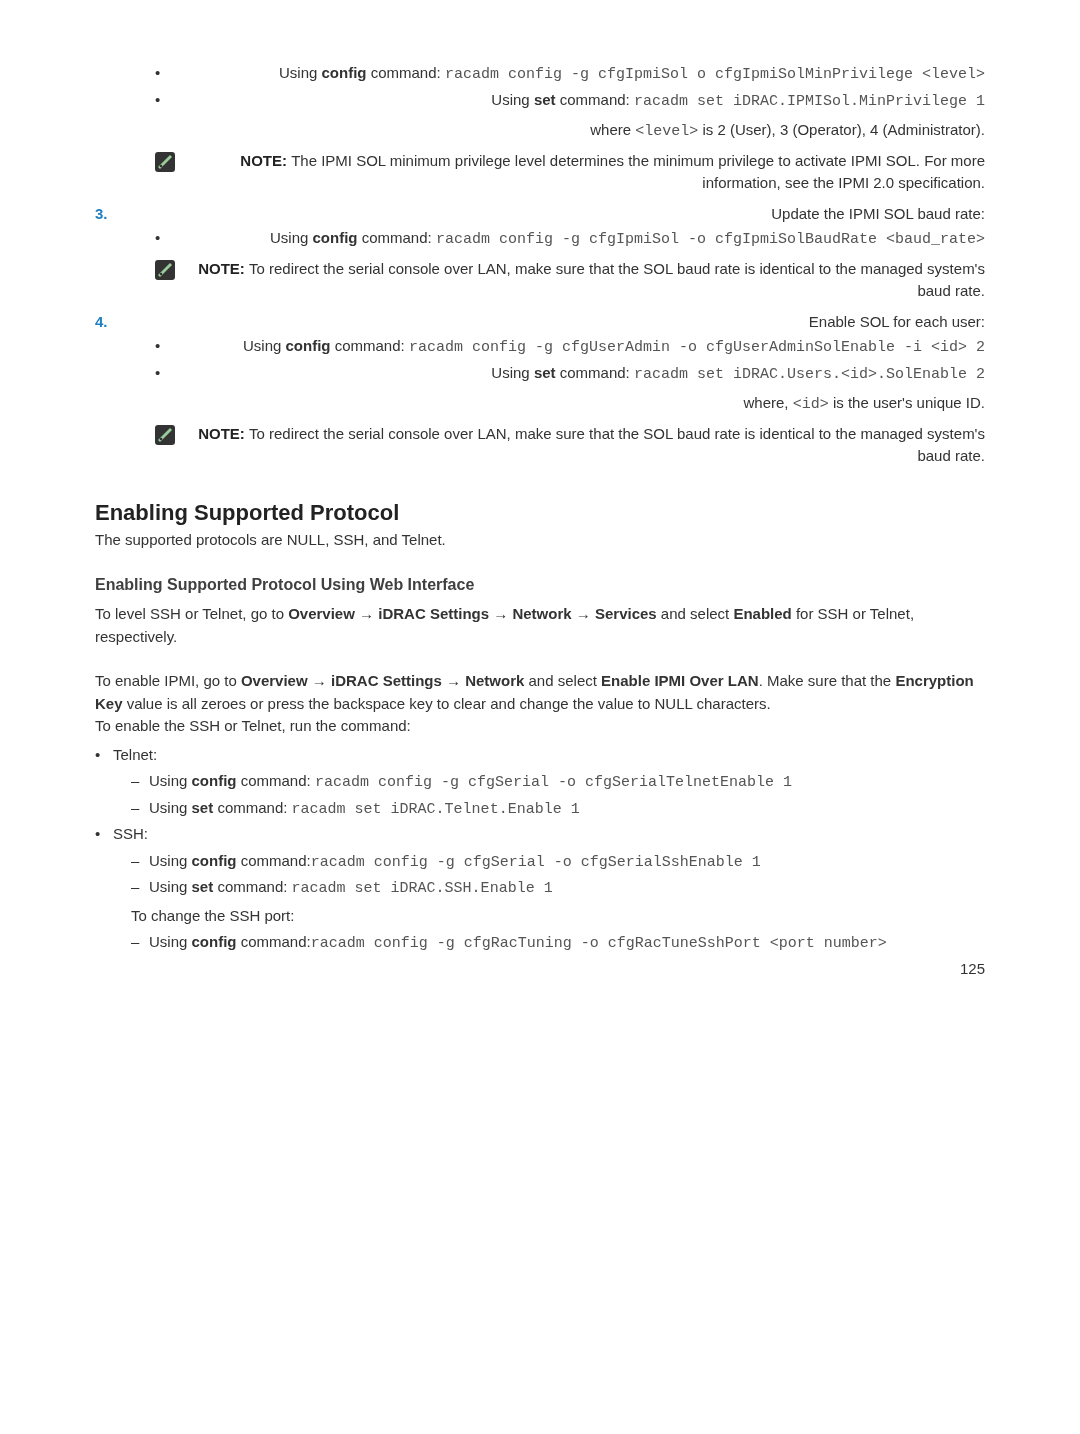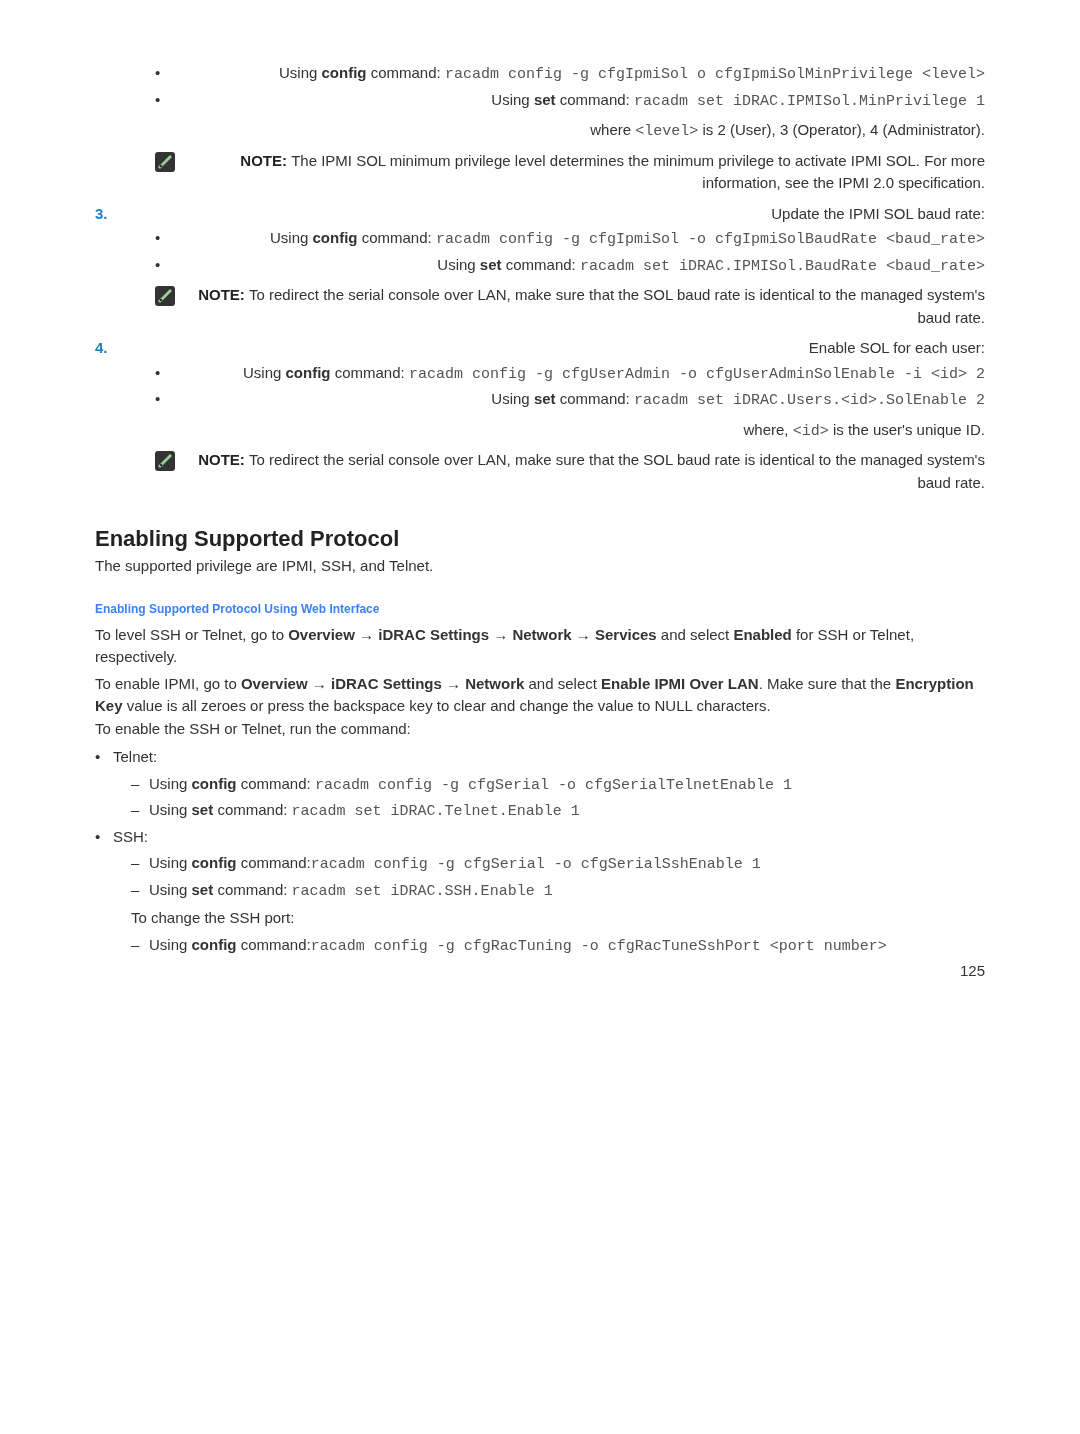--- a/index.html
+++ b/index.html
@@ -44,23 +44,23 @@
     font-weight: bold;
     color: #222;
   }
   h2.section {
     font-size: 22px;
     font-weight: bold;
     color: #222;
     margin: 28px 0 0 0;
   }
   h3.sub {
-    font-size: 12px;
-    font-weight: bold;
-    color: #3b82f6;
+    font-size: 16px;
+    font-weight: bold;
+    color: #404040;
     margin: 22px 0 6px 0;
   }
   ol.main { list-style: none; padding: 0; margin: 0; }
   ol.main > li { padding-left: 30px; position: relative; margin-bottom: 8px; text-align: right; }
   ol.main > li > .n { position: absolute; left: 0; }
   ul.b1 { list-style: none; padding: 0; margin: 2px 0 0 30px; }
   ul.b1 > li { position: relative; padding-left: 18px; margin: 2px 0; }
   ul.b1 > li:before { content: "•"; position: absolute; left: 0; color: #333; }
   ul.b0 { list-style: none; padding: 0; margin: 6px 0 0 0; }
   ul.b0 > li { position: relative; padding-left: 18px; margin: 2px 0; }
@@ -103,23 +103,20 @@
   </div>
 </li>
 
 <li>
   <span class="n num">3.</span>
   <span>Update the IPMI SOL baud rate:</span>
   <ul class="b1">
     <li>
       <span>Using </span><span class="bold">config</span><span> command: </span><span class="code">racadm config -g cfgIpmiSol -o cfgIpmiSolBaudRate &lt;baud_rate&gt;</span>
     </li>
-    <li>
-      <span>Using </span><span class="bold">set</span><span> command: </span><span class="code">racadm set iDRAC.IPMISol.BaudRate &lt;baud_rate&gt;</span>
-    </li>
   </ul>
   <div class="note indent">
     <svg class="note-icon" viewBox="0 0 20 20">
             <rect x="0" y="0" width="20" height="20" rx="3" fill="#333"></rect>
             <path d="M3 15 L15 3 L17 5 L5 17 Z" fill="#9c9"></path>
             <circle cx="6" cy="14" r="1.3" fill="#333"></circle>
           </svg>
     <div class="note-body">
       <span class="note-label">NOTE: </span><span>To redirect the serial console over LAN, make sure that the SOL baud rate is identical to the managed system's baud rate.</span>
     </div>
@@ -148,27 +145,27 @@
           </svg>
     <div class="note-body">
       <span class="note-label">NOTE: </span><span>To redirect the serial console over LAN, make sure that the SOL baud rate is identical to the managed system's baud rate.</span>
     </div>
   </div>
 </li>
 
 </ol>
 
 <h2 class="section">Enabling Supported Protocol</h2>
-<div>The supported privilege are IPMI, SSH, and Telnet.</div>
+<div>The supported protocols are NULL, SSH, and Telnet.</div>
 
 <h3 class="sub">Enabling Supported Protocol Using Web Interface</h3>
 <div>
   <span>To level SSH or Telnet, go to </span><span class="bold">Overview</span><span> → </span><span class="bold">iDRAC Settings</span><span> → </span><span class="bold">Network</span><span> → </span><span class="bold">Services</span><span> and select </span><span class="bold">Enabled</span><span> for SSH or Telnet, respectively.</span>
 </div>
-<div style="margin-top:4px;">
+<div style="margin-top:22px;">
   <span>To enable IPMI, go to </span><span class="bold">Overview</span><span> → </span><span class="bold">iDRAC Settings</span><span> → </span><span class="bold">Network</span><span> and select </span><span class="bold">Enable IPMI Over LAN</span><span>. Make sure that the </span><span class="bold">Encryption Key</span><span> value is all zeroes or press the backspace key to clear and change the value to NULL characters.</span>
 </div>
 
 <div>To enable the SSH or Telnet, run the command:</div>
 
 <ul class="b0">
   <li>
     <span>Telnet:</span>
     <ul class="d1">
       <li>

